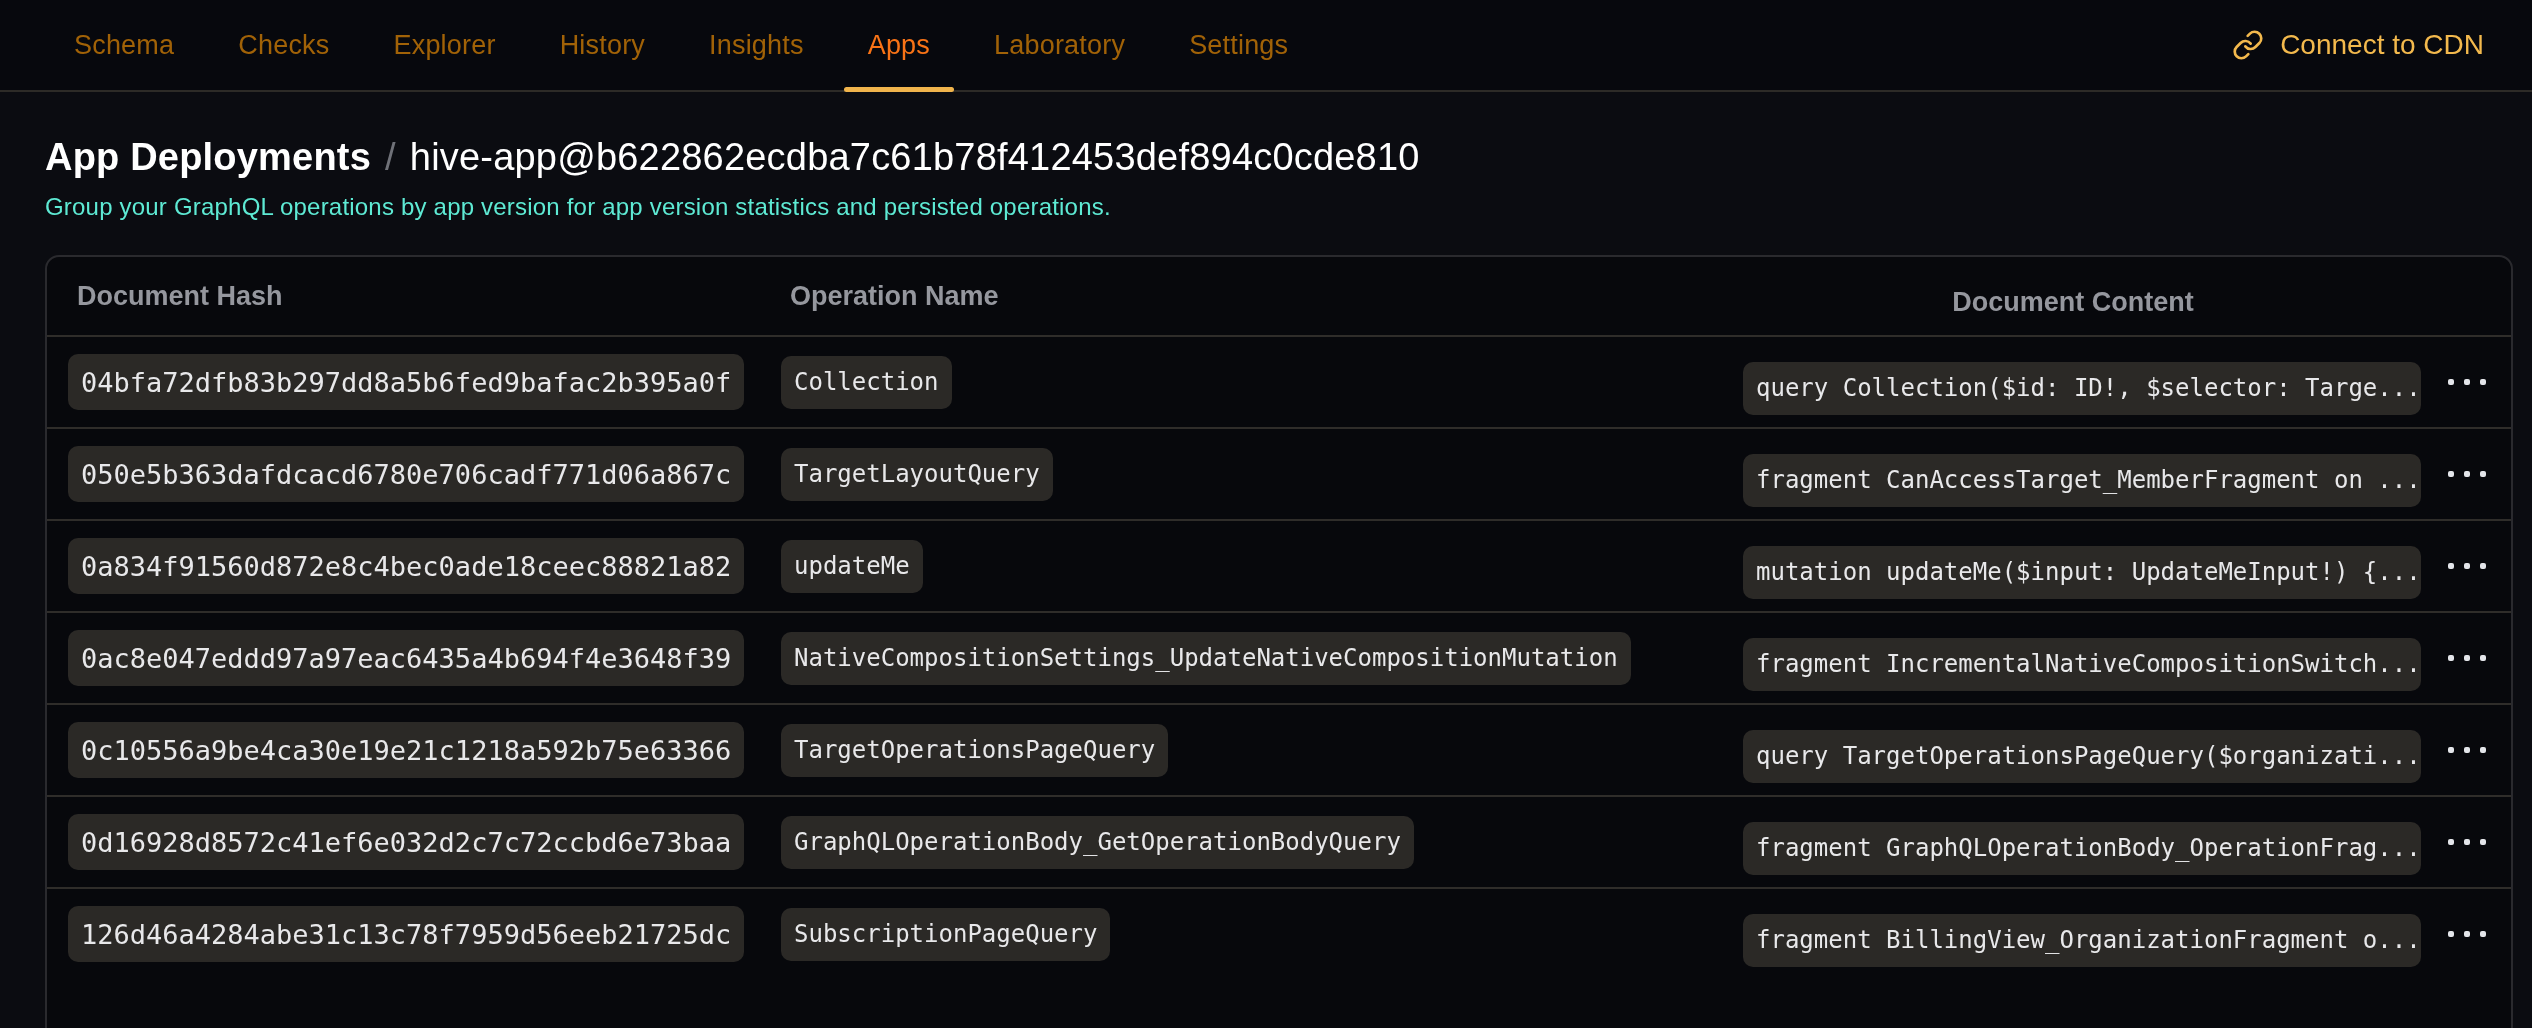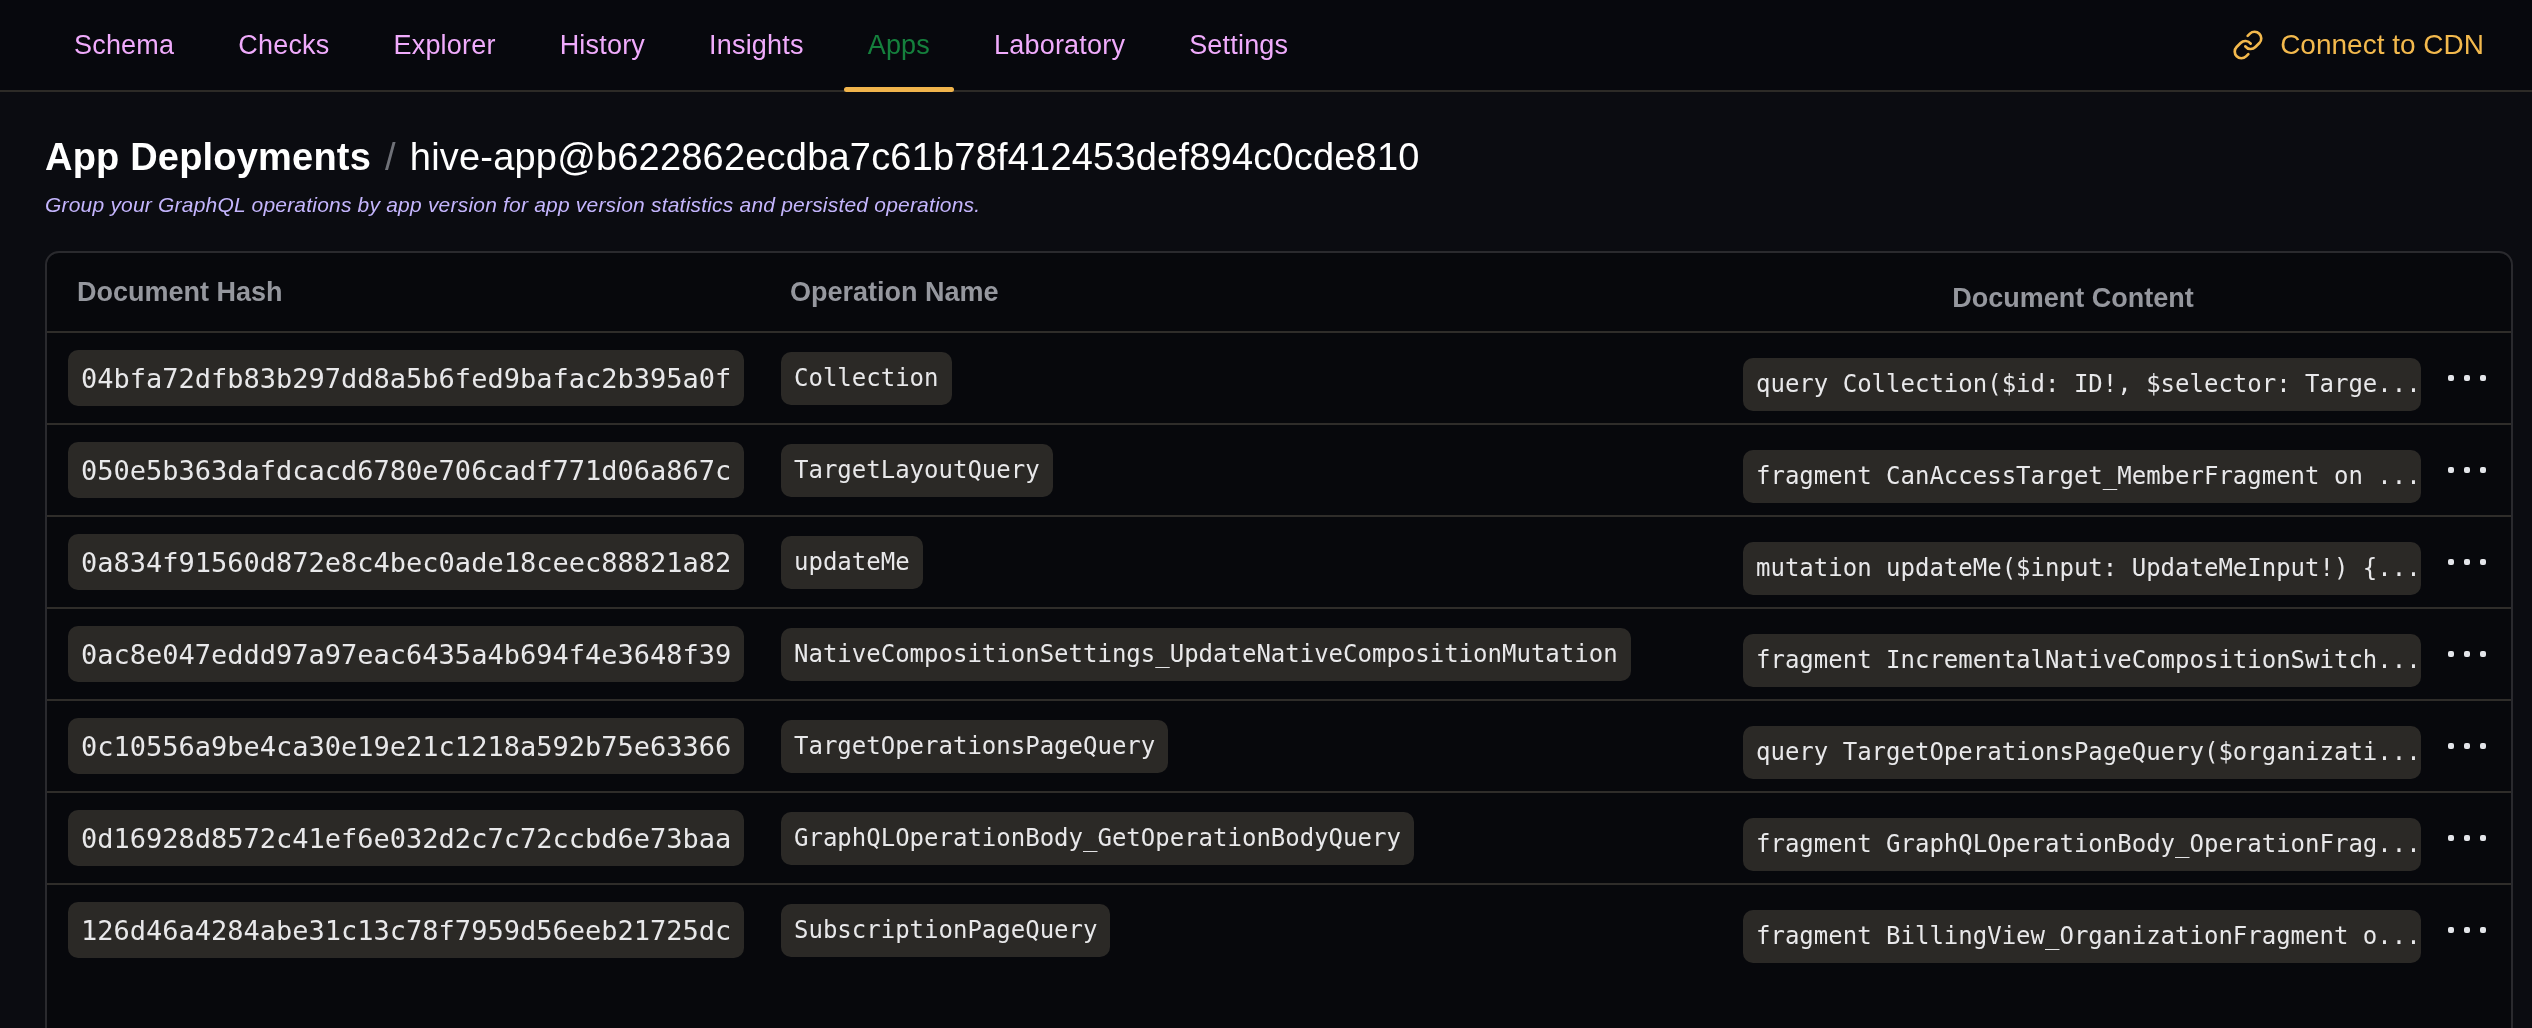--- a/index.html
+++ b/index.html
@@ -20,27 +20,27 @@
     align-items: stretch;
     padding: 0 42px 0 48px;
     box-sizing: border-box;
   }
   .tabs { display: flex; align-items: stretch; gap: 12px; }
   .tab {
     position: relative;
     display: flex; align-items: center;
     padding: 0 26px;
     font-size: 27px;
-    color: #f0abfc;
+    color: #a16207;
     background: none; border: none;
     font-family: inherit;
     cursor: pointer;
     letter-spacing: .2px;
   }
-  .tab.active { color: #15803d; }
+  .tab.active { color: #f97316; }
   .tab.active::after {
     content: "";
     position: absolute; left: 2px; right: 2px; bottom: -2px;
     height: 5px; border-radius: 3px;
     background: var(--accent, #f0b44c);
   }
   .cdn-link {
     margin-left: auto;
     display: flex; align-items: center; gap: 16px;
     color: #f3b94d;
@@ -58,24 +58,23 @@
     font-size: 38px;
     font-weight: 600;
     color: #ffffff;
     letter-spacing: .2px;
     white-space: nowrap;
   }
   .crumb-sep { color: #6f7178; font-weight: 400; margin: 0 14px; }
   .crumb-current { font-weight: 500; }
   .page-subtitle {
     margin: 14px 0 0;
-    font-size: 21px;
-    color: #c4b5fd;
+    font-size: 24px;
+    color: #5eead4;
     letter-spacing: .2px;
-    font-style: italic;
   }
 
   
   .table {
     margin-top: 34px;
     border: 2px solid #2a2a2e;
     border-radius: 14px;
     background: #07080c;
     height: 920px;          
     overflow: hidden;

